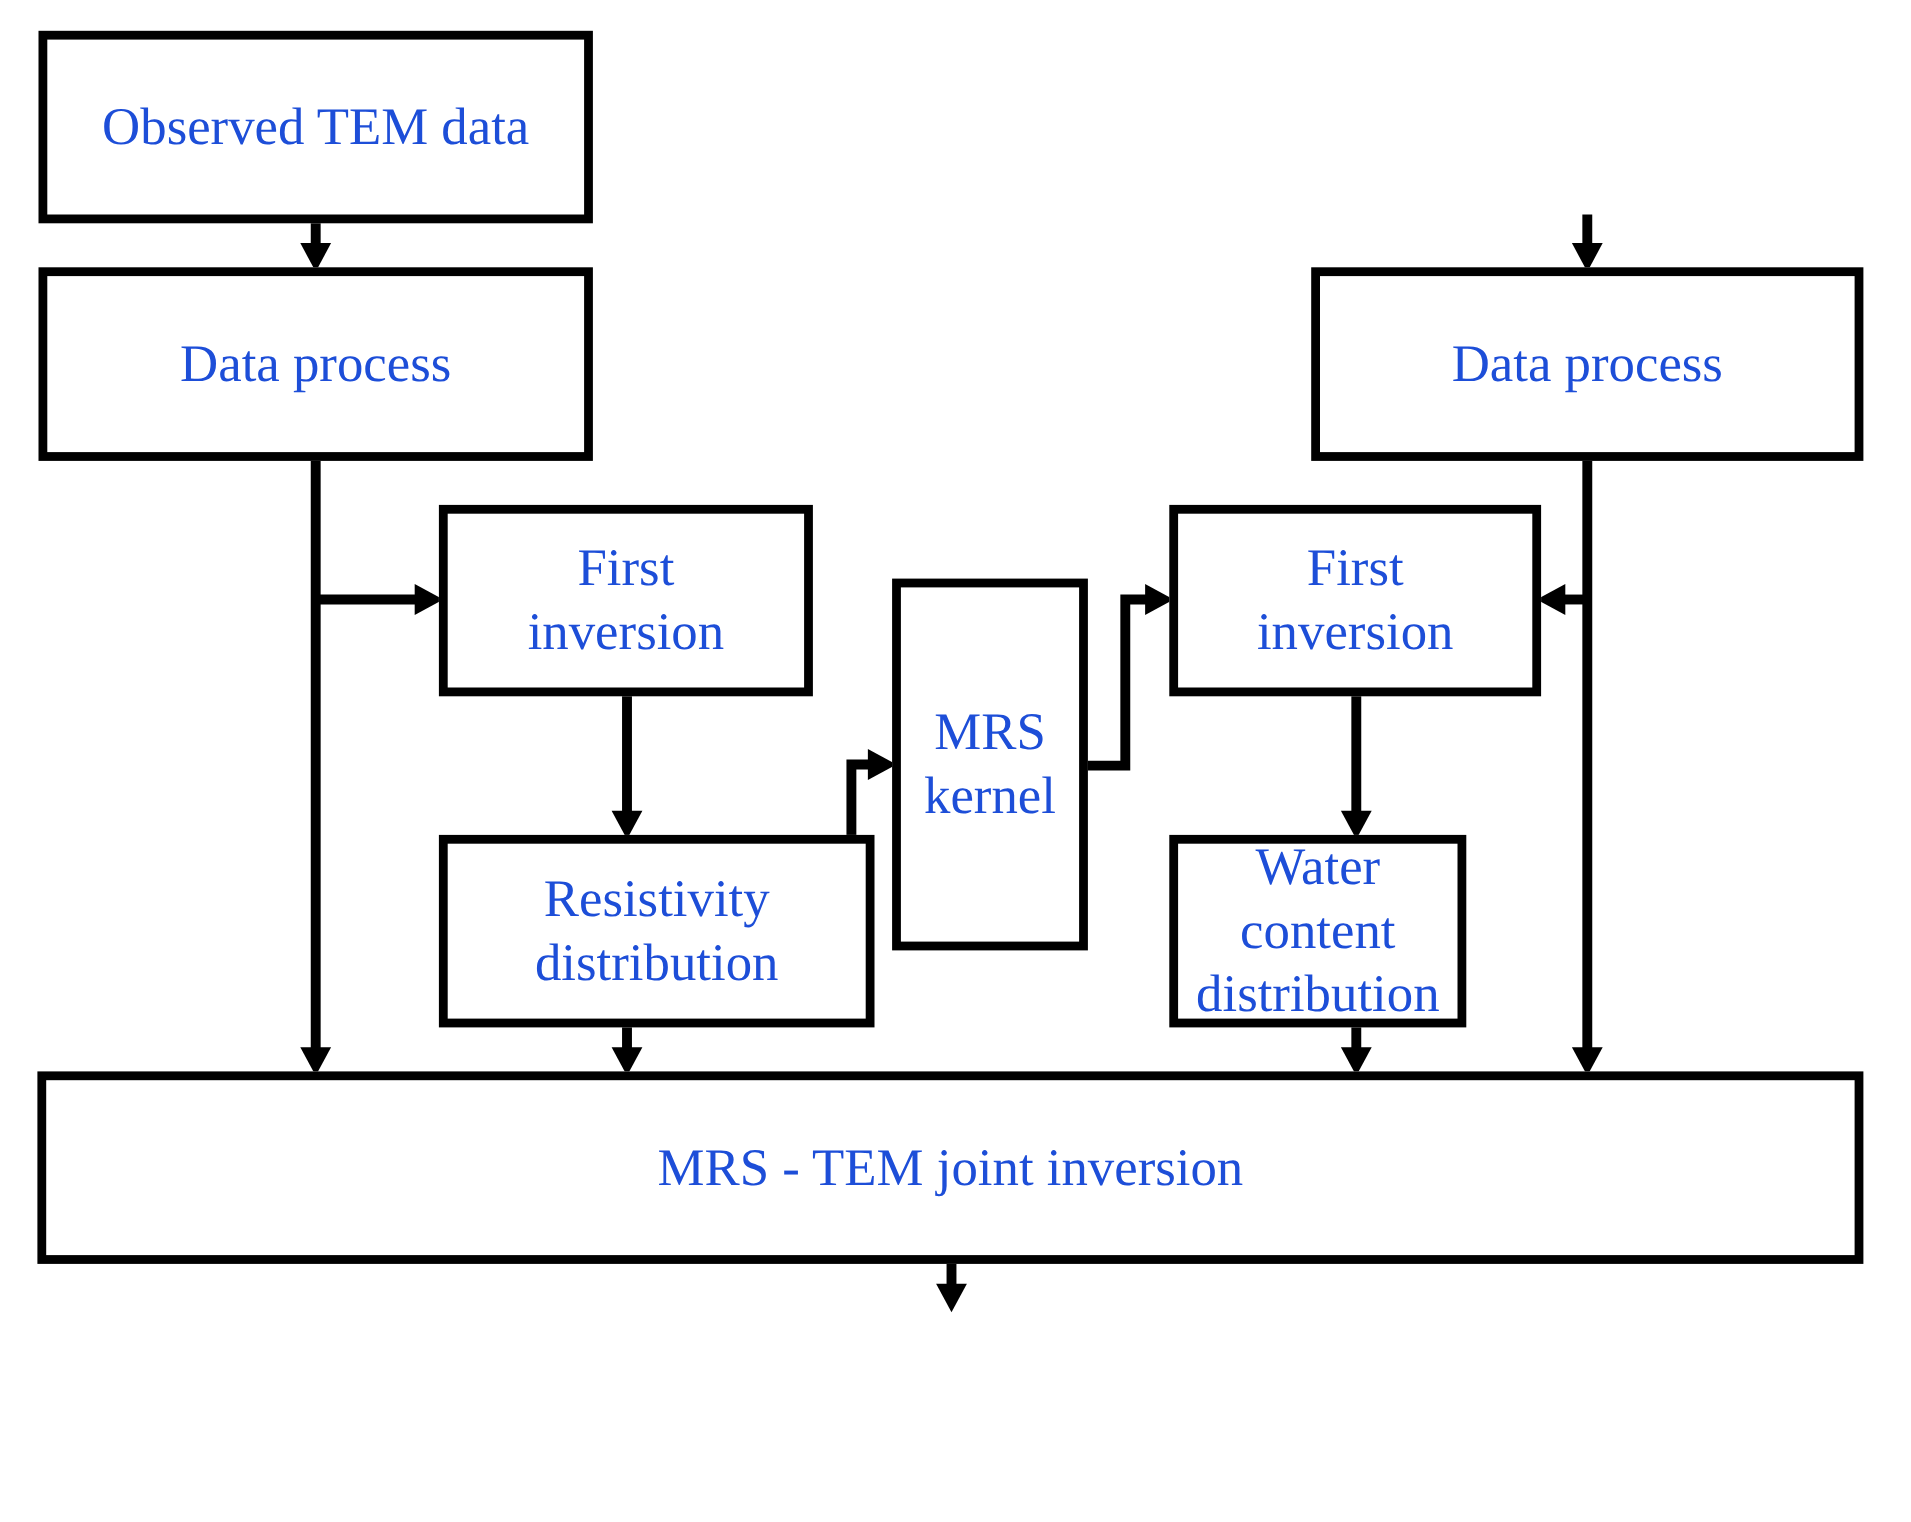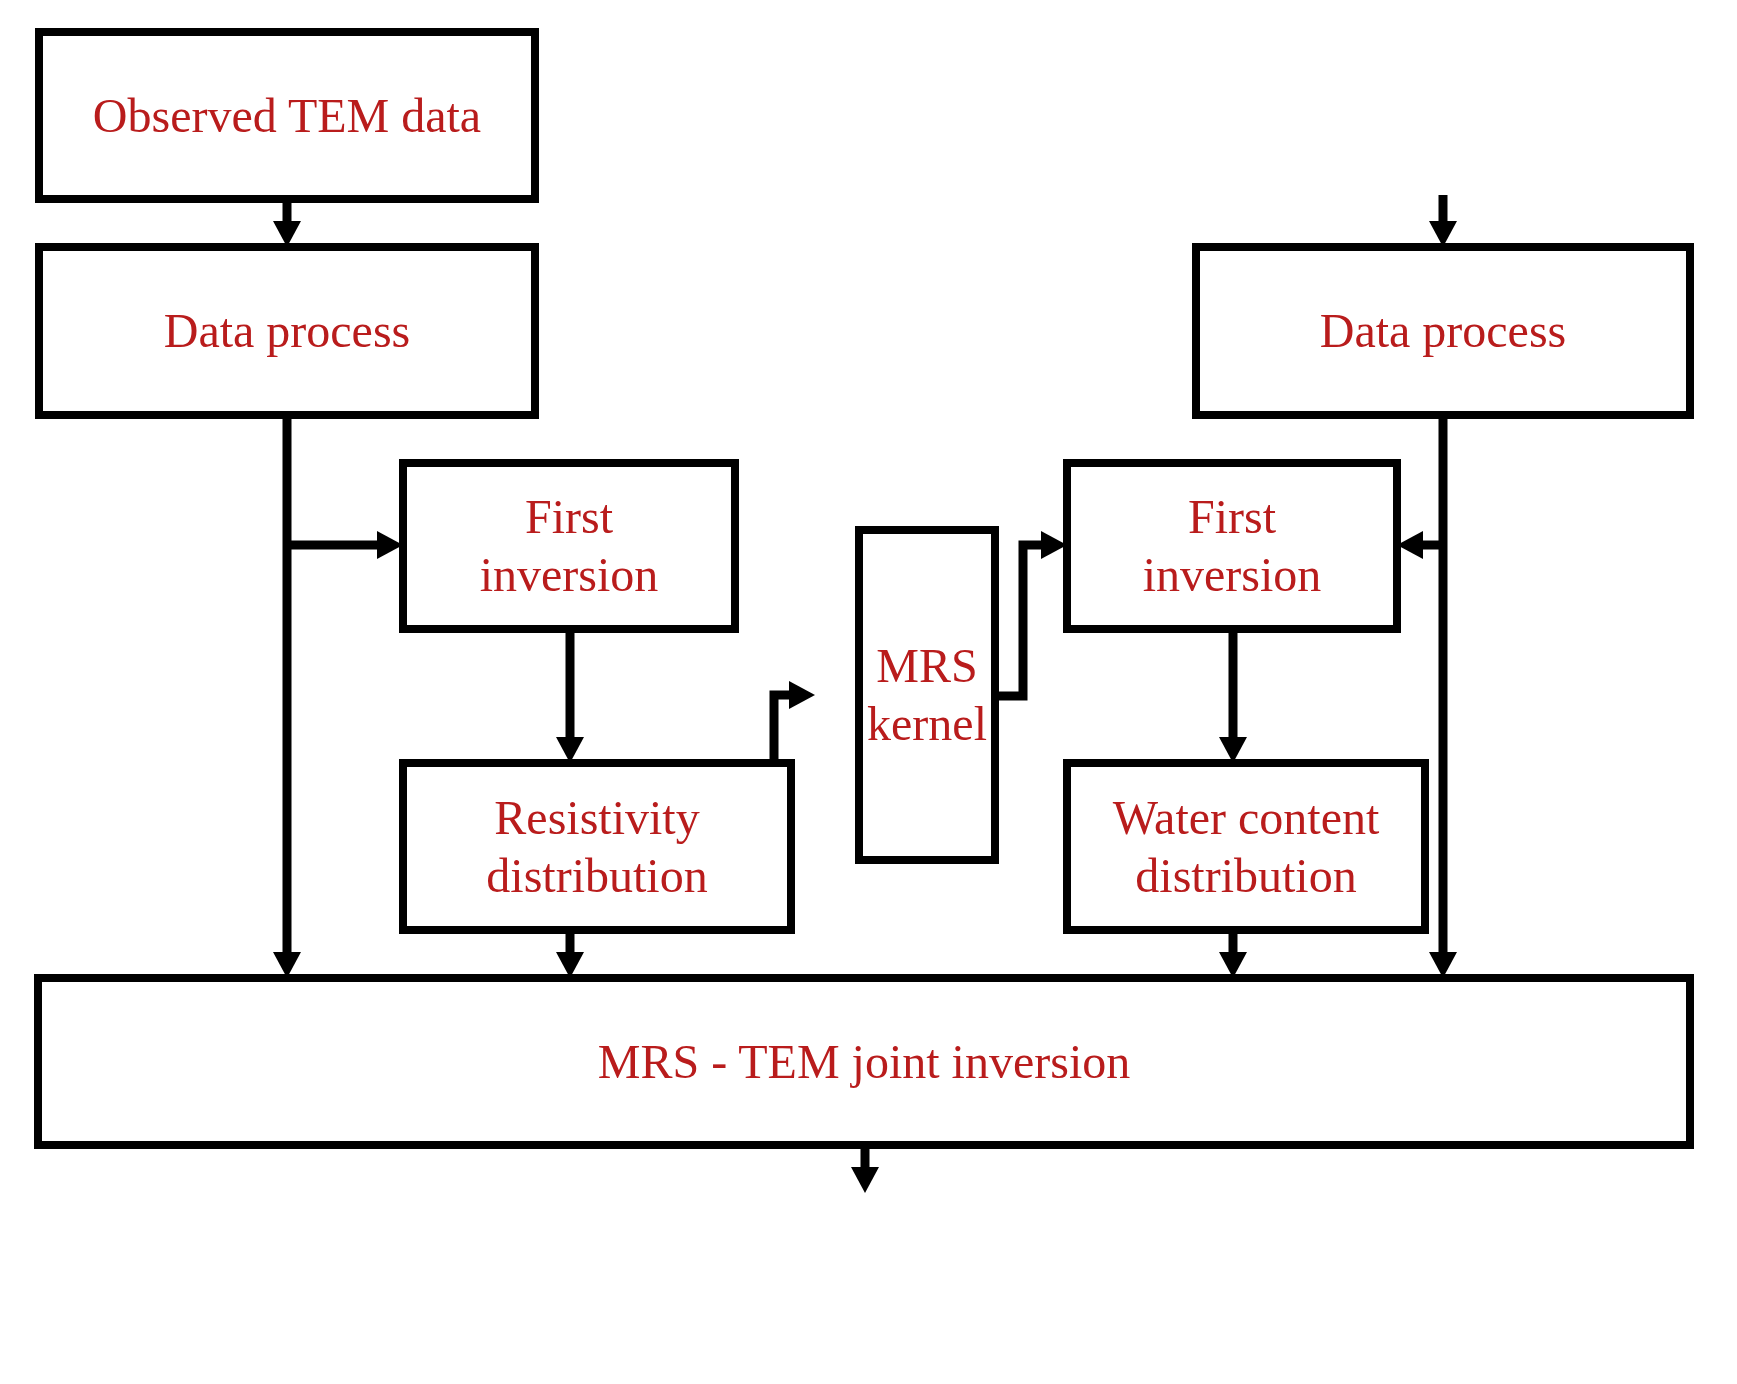--- a/index.html
+++ b/index.html
@@ -6,21 +6,21 @@
     margin: 0;
     padding: 0;
     background: #ffffff;
   }
   #canvas {
     position: relative;
     width: 1737px;
     height: 1384px;
     background: #ffffff;
     font-family: "Liberation Serif", "DejaVu Serif", serif;
-    color: #b91c1c;
+    color: #1d4ed8;
     overflow: hidden;
     border-radius: 21px;
   }
   #connector-layer {
     position: absolute;
     left: 0;
     top: 0;
     width: 1737px;
     height: 1384px;
   }
@@ -46,23 +46,23 @@
     font-size: 48px;
     line-height: 1.2;
     white-space: pre-wrap;
   }
   .node-observed-tem   { left: 35px;   top: 28px;   width: 504px;  height: 175px; }
   .node-dp-left        { left: 35px;   top: 243px;  width: 504px;  height: 176px; }
   .node-observed-mrs   { left: 1192px; top: 28px;   width: 502px;  height: 175px; }
   .node-dp-right       { left: 1192px; top: 243px;  width: 502px;  height: 176px; }
   .node-fi-left        { left: 399px;  top: 459px;  width: 340px;  height: 174px; }
   .node-fi-right       { left: 1063px; top: 459px;  width: 338px;  height: 174px; }
-  .node-kernel         { left: 855px;  top: 526px;  width: 144px;  height: 338px; }
+  .node-kernel         { left: 811px;  top: 526px;  width: 178px;  height: 338px; }
   .node-resistivity    { left: 399px;  top: 759px;  width: 396px;  height: 175px; }
-  .node-water          { left: 1063px; top: 759px;  width: 366px;  height: 175px; }
+  .node-water          { left: 1063px; top: 759px;  width: 270px;  height: 175px; }
   .node-joint          { left: 34px;   top: 974px;  width: 1660px; height: 175px; }
   .node-output         { left: 34px;   top: 1189px; width: 1660px; height: 173px; }
   .sub {
     font-size: 0.62em;
     vertical-align: -0.25em;
   }
 </style>
 </head>
 <body>
 

